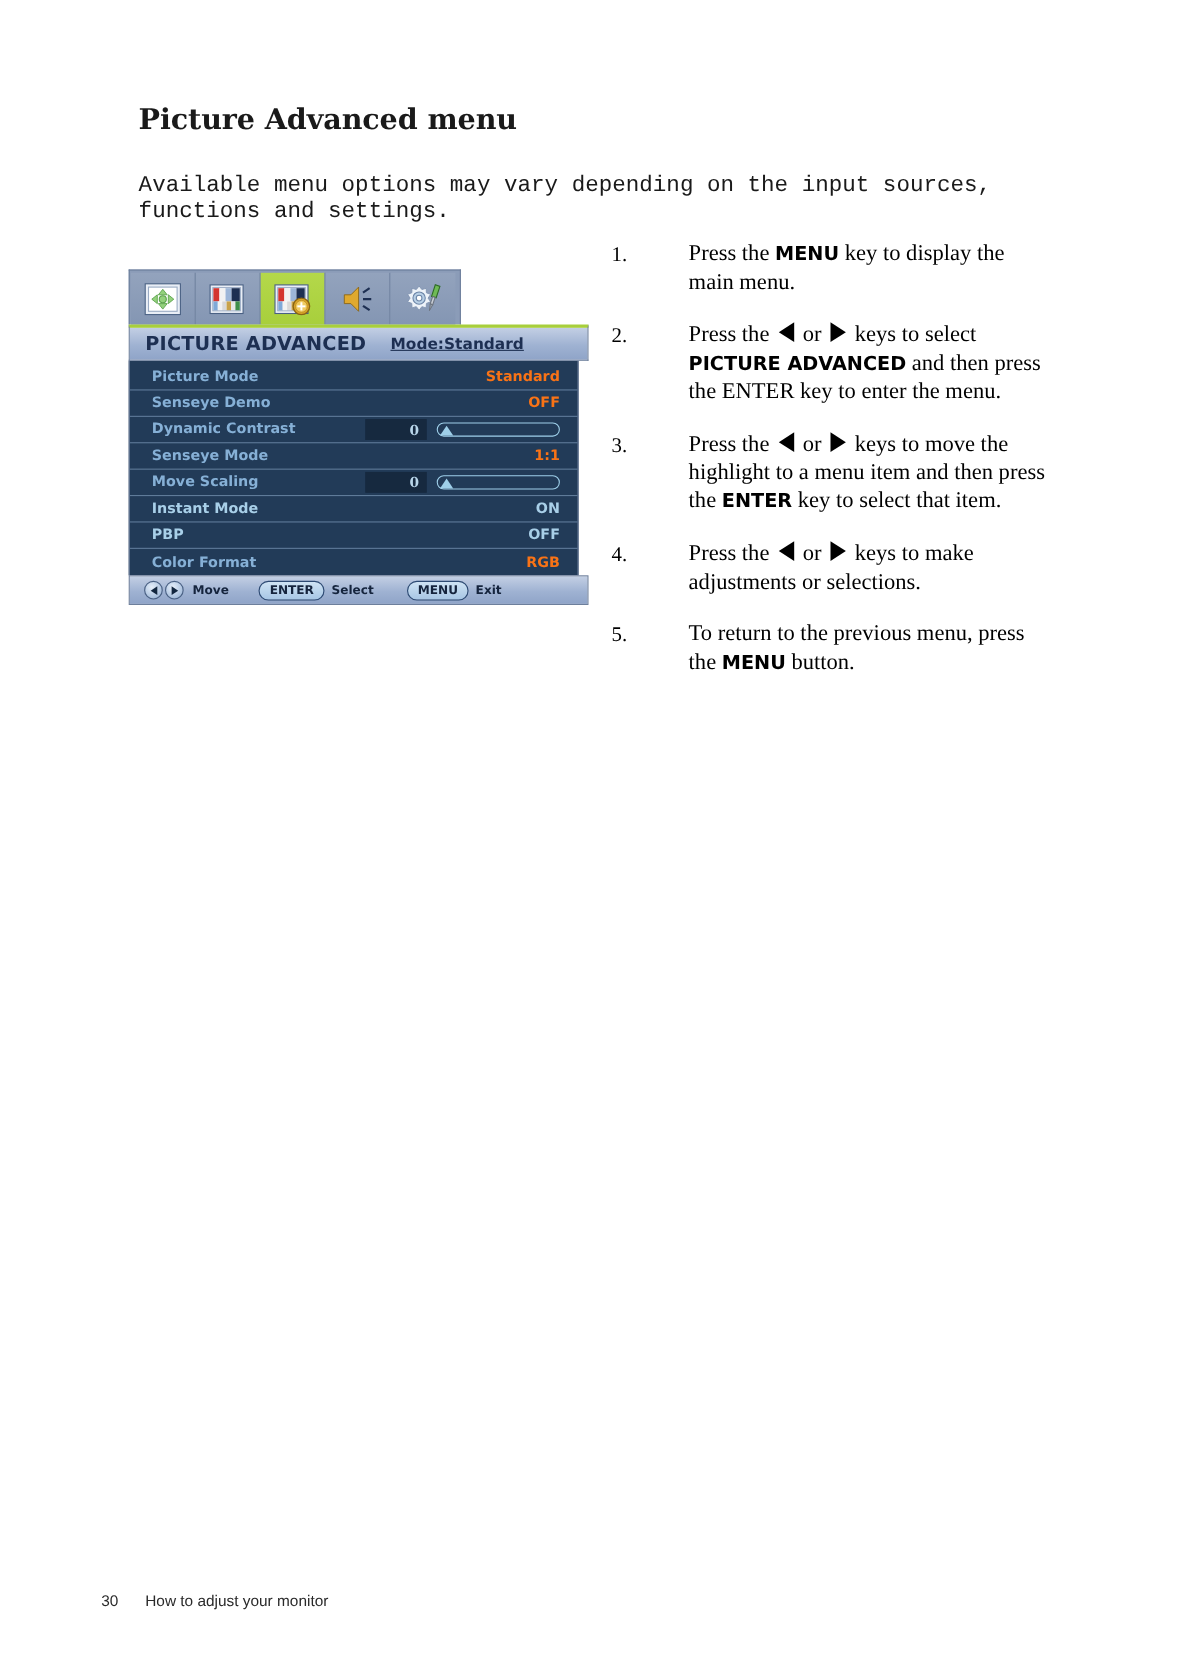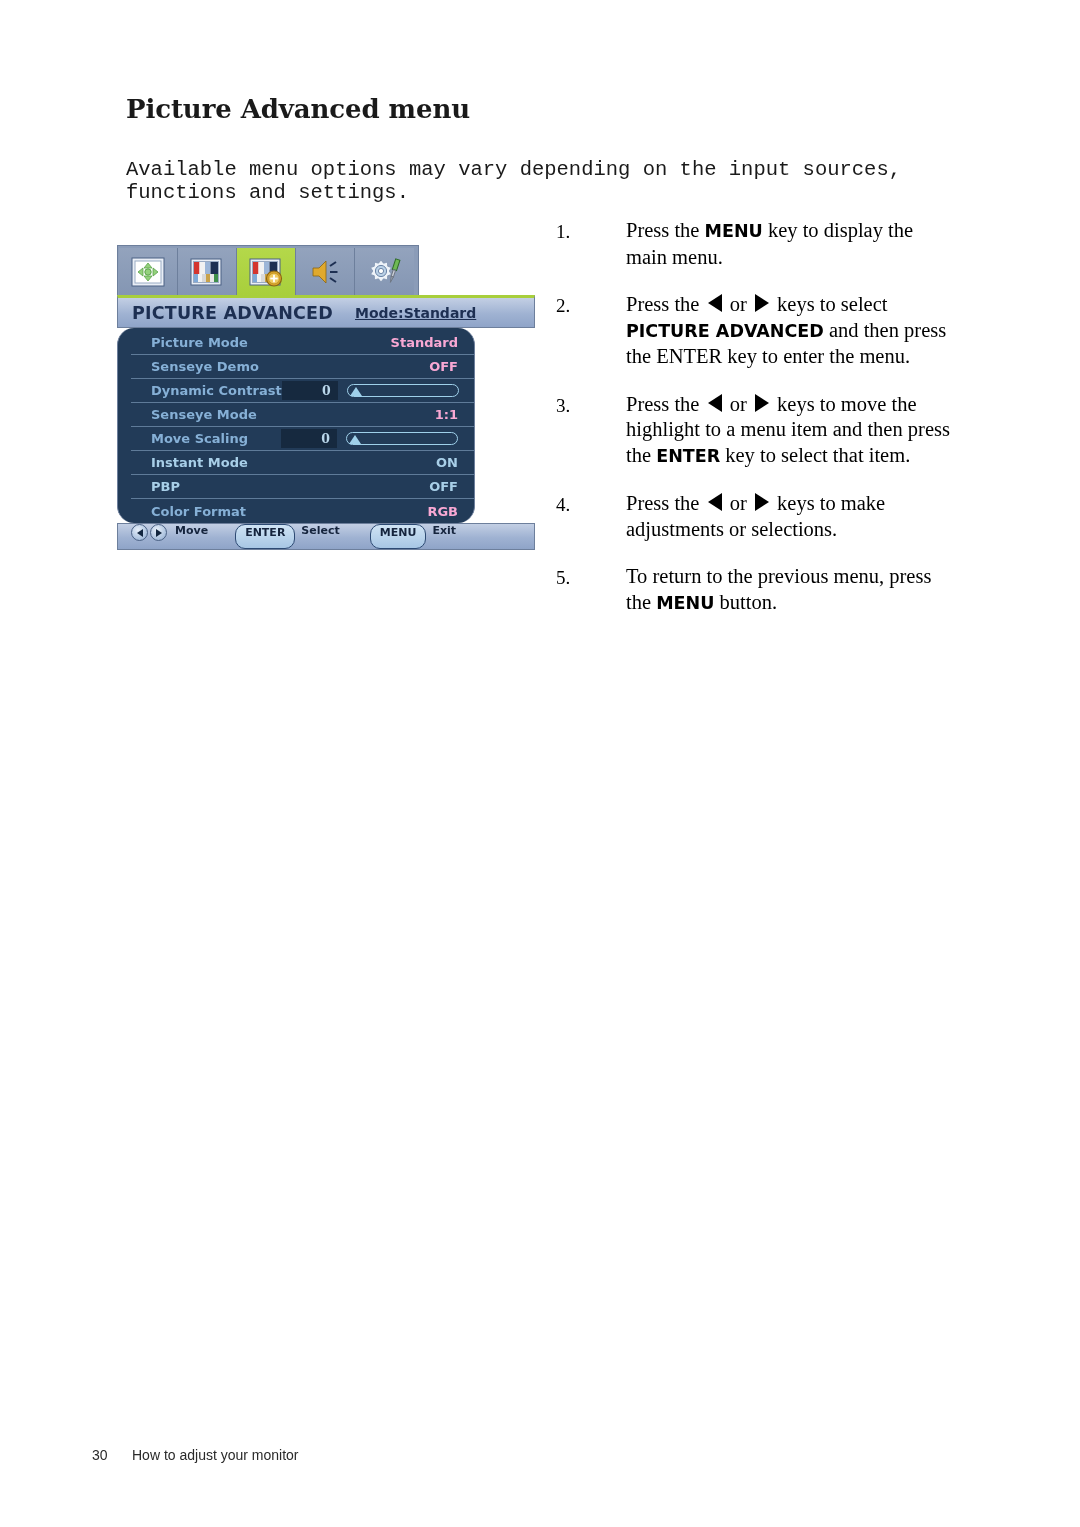--- a/index.html
+++ b/index.html
@@ -101,27 +101,26 @@
     font-family: "DejaVu Sans", sans-serif;
     font-weight: bold;
     font-size: 14px;
     color: #1d2f52;
     margin-left: 22px;
     text-decoration: underline;
   }
 
   
   #osd-body {
-    width: 358px;
+    width: 409px;
     background: #223b58;
     border-left: 1px solid #6d7f9c;
     border-right: 1px solid #6d7f9c;
     box-sizing: border-box;
-    padding: 3px 0 0 13px;
-    border-radius: 17px;
+    padding: 3px 0 0 0;
   }
   .osd-row {
     height: 24px;
     display: flex;
     align-items: center;
     box-sizing: border-box;
     padding: 0 16px 0 20px;
     border-bottom: 1px solid #5f7b99;
     position: relative;
   }
@@ -132,21 +131,21 @@
     font-size: 13px;
     color: #86b0d6;
     white-space: nowrap;
   }
   .osd-row.bright .osd-row-label,
   .osd-row.bright .osd-row-value { color: #a8cfe8; }
   .osd-row-value {
     font-family: "DejaVu Sans", sans-serif;
     font-weight: bold;
     font-size: 13px;
-    color: #f9a8d4;
+    color: #f97316;
     margin-left: auto;
     white-space: nowrap;
   }
 
   
   .osd-slider-wrap {
     margin-left: auto;
     display: flex;
     align-items: center;
   }
@@ -186,20 +185,21 @@
   }
 
   
   #osd-footer {
     width: 418px;
     height: 27px;
     background: linear-gradient(180deg, #c3cfe4 0%, #9fb2d2 55%, #8fa4c8 100%);
     border: 1px solid #6d7f9c;
     box-sizing: border-box;
     display: flex;
+    align-items: center;
     padding-left: 13px;
   }
   .foot-circle {
     width: 17px;
     height: 17px;
     border-radius: 50%;
     background: radial-gradient(circle at 40% 32%, #e6effa 0%, #a9c0dd 70%, #8aa3c4 100%);
     border: 1px solid #4a6184;
     box-sizing: border-box;
     display: flex;

